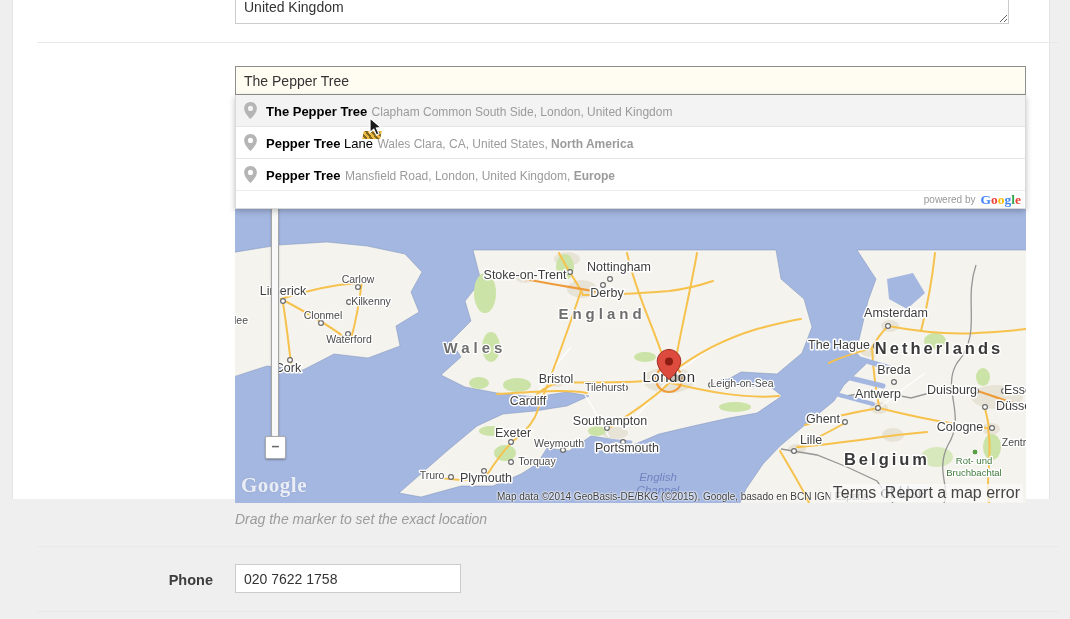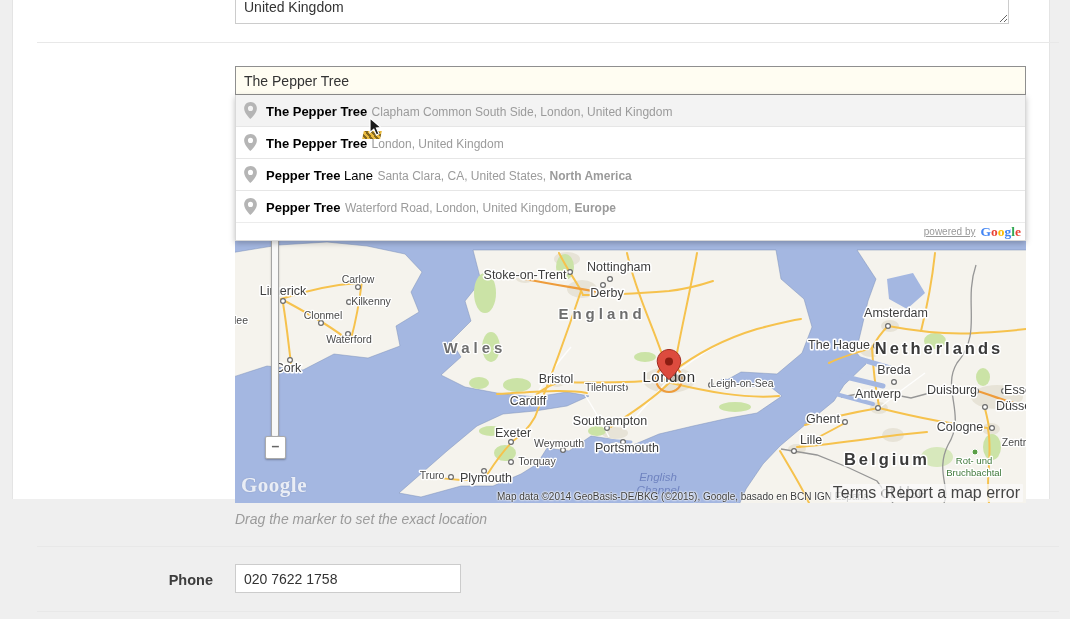--- a/index.html
+++ b/index.html
@@ -35,21 +35,21 @@
   .pac{position:absolute;left:222px;top:95px;width:791px;background:#ffffff;border:1px solid #d9d9d9;border-top:none;box-sizing:border-box;box-shadow:0 2px 6px rgba(0,0,0,.25);z-index:10;}
   .pac-item{position:relative;height:31px;line-height:31px;padding-left:30px;border-top:1px solid #e6e6e6;white-space:nowrap;overflow:hidden;cursor:pointer;background:#fff;}
   .pac-item:first-child{border-top:none;}
   .pac-item.sel{background:#f3f3f3;}
   .pin{position:absolute;left:8px;top:7px;width:13px;height:17px;}
   .s-main{font-size:13px;font-weight:700;color:#000;}
   .s-extra{font-size:13px;color:#000;}
   .s-sec{font-size:12px;color:#9b9b9b;}
   .s-reg{font-size:12px;color:#9b9b9b;font-weight:700;}
   .powered{height:17px;display:flex;align-items:center;justify-content:flex-end;padding-right:4px;border-top:1px solid #ececec;}
-  .powered-by{font-size:10px;color:#999;margin-right:5px;text-decoration:underline;}
+  .powered-by{font-size:10px;color:#999;margin-right:5px;}
   .glogo{font-family:"Liberation Serif",serif;font-size:13.5px;font-weight:700;letter-spacing:0;}
   .glogo span{display:inline;}
 
   
   .cursor{position:absolute;left:369px;top:117px;z-index:100;pointer-events:none;}
   .drag-badge{position:absolute;left:363px;top:131px;width:18px;height:8px;z-index:99;opacity:.95;pointer-events:none;
     background:repeating-linear-gradient(45deg,#e9b734 0 2px,#7d5f14 2px 4px);transform:skewX(-12deg);}
 </style>
 </head>
 <body>
@@ -255,31 +255,26 @@
     <div>
 
     <div class="pac-item sel">
         <svg class="pin" viewBox="0 0 12 16">
           <path d="M6 0C2.7 0 0 2.7 0 6c0 4.5 6 10 6 10s6-5.5 6-10C12 2.7 9.3 0 6 0zm0 8.4A2.4 2.4 0 1 1 6 3.6a2.4 2.4 0 0 1 0 4.8z" fill="#b5b5b5"></path>
         </svg><span class="s-main">The Pepper Tree</span><span class="s-extra"></span> <span class="s-sec">Clapham Common South Side, London, United Kingdom</span><span class="s-reg"></span>
       </div>
         <div class="pac-item">
         <svg class="pin" viewBox="0 0 12 16">
           <path d="M6 0C2.7 0 0 2.7 0 6c0 4.5 6 10 6 10s6-5.5 6-10C12 2.7 9.3 0 6 0zm0 8.4A2.4 2.4 0 1 1 6 3.6a2.4 2.4 0 0 1 0 4.8z" fill="#b5b5b5"></path>
-        </svg><span class="s-main">The Pepper Tree</span><span class="s-extra"></span> <span class="s-sec">London, United Kingdom</span><span class="s-reg"></span>
+        </svg><span class="s-main">Pepper Tree</span><span class="s-extra"> Lane</span> <span class="s-sec">Wales Clara, CA, United States, </span><span class="s-reg">North America</span>
       </div>
         <div class="pac-item">
         <svg class="pin" viewBox="0 0 12 16">
           <path d="M6 0C2.7 0 0 2.7 0 6c0 4.5 6 10 6 10s6-5.5 6-10C12 2.7 9.3 0 6 0zm0 8.4A2.4 2.4 0 1 1 6 3.6a2.4 2.4 0 0 1 0 4.8z" fill="#b5b5b5"></path>
-        </svg><span class="s-main">Pepper Tree</span><span class="s-extra"> Lane</span> <span class="s-sec">Santa Clara, CA, United States, </span><span class="s-reg">North America</span>
-      </div>
-        <div class="pac-item">
-        <svg class="pin" viewBox="0 0 12 16">
-          <path d="M6 0C2.7 0 0 2.7 0 6c0 4.5 6 10 6 10s6-5.5 6-10C12 2.7 9.3 0 6 0zm0 8.4A2.4 2.4 0 1 1 6 3.6a2.4 2.4 0 0 1 0 4.8z" fill="#b5b5b5"></path>
-        </svg><span class="s-main">Pepper Tree</span><span class="s-extra"></span> <span class="s-sec">Waterford Road, London, United Kingdom, </span><span class="s-reg">Europe</span>
+        </svg><span class="s-main">Pepper Tree</span><span class="s-extra"></span> <span class="s-sec">Mansfield Road, London, United Kingdom, </span><span class="s-reg">Europe</span>
       </div>
       </div>
     <div class="powered">
       <span class="powered-by">powered by</span>
       <span class="glogo"><span style="color: rgb(66, 133, 244);">G</span><span style="color: rgb(234, 67, 53);">o</span><span style="color: rgb(251, 188, 5);">o</span><span style="color: rgb(66, 133, 244);">g</span><span style="color: rgb(52, 168, 83);">l</span><span style="color: rgb(234, 67, 53);">e</span></span>
     </div>
   </div>
 
   <div class="hint">Drag the marker to set the exact location</div>
 

